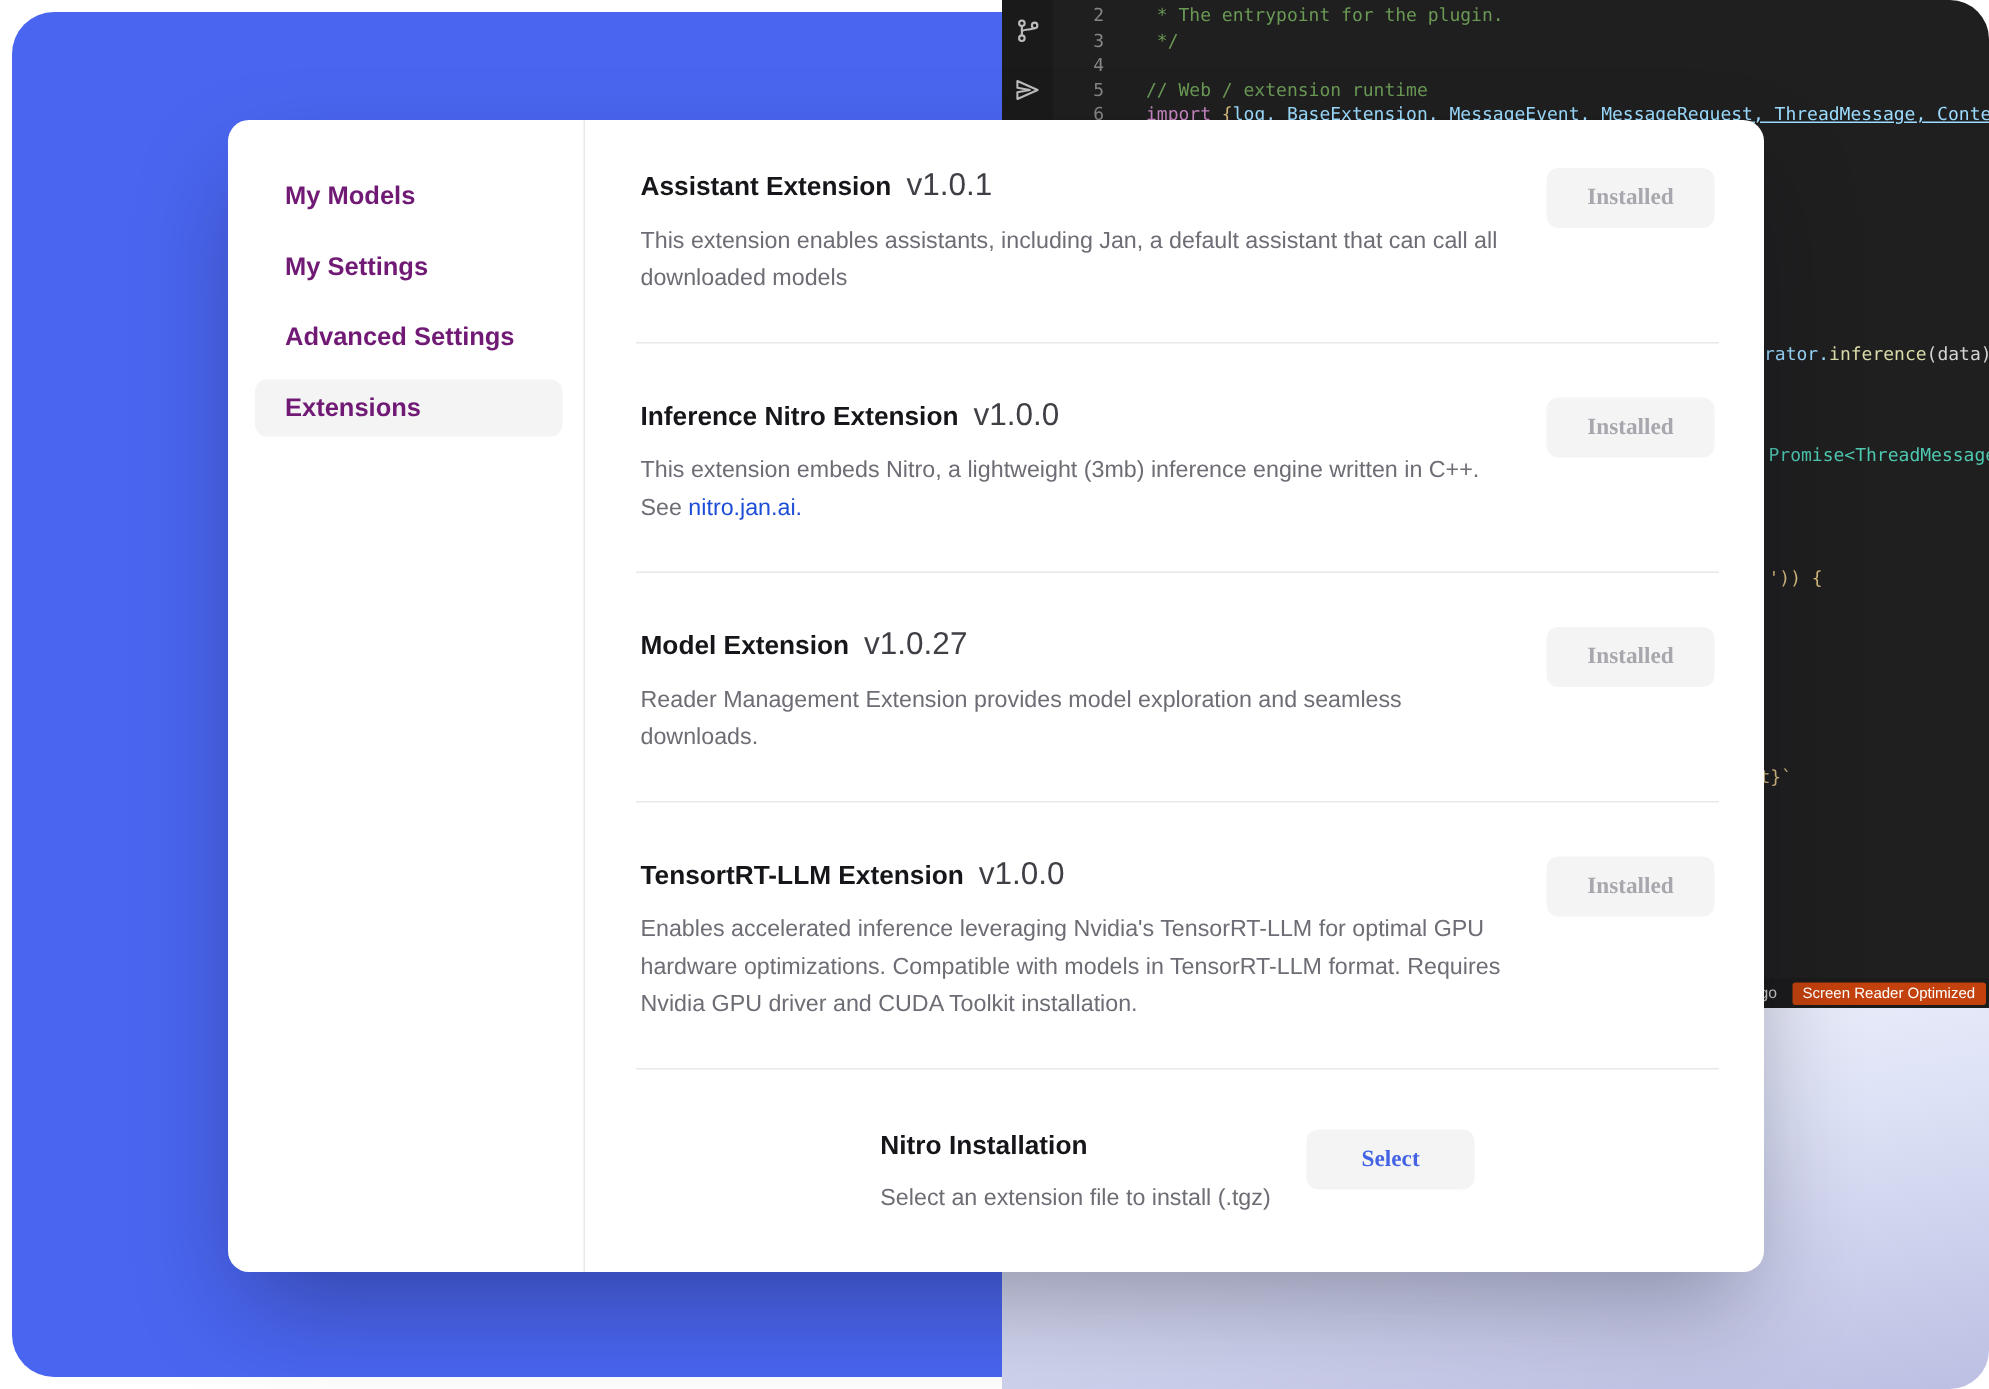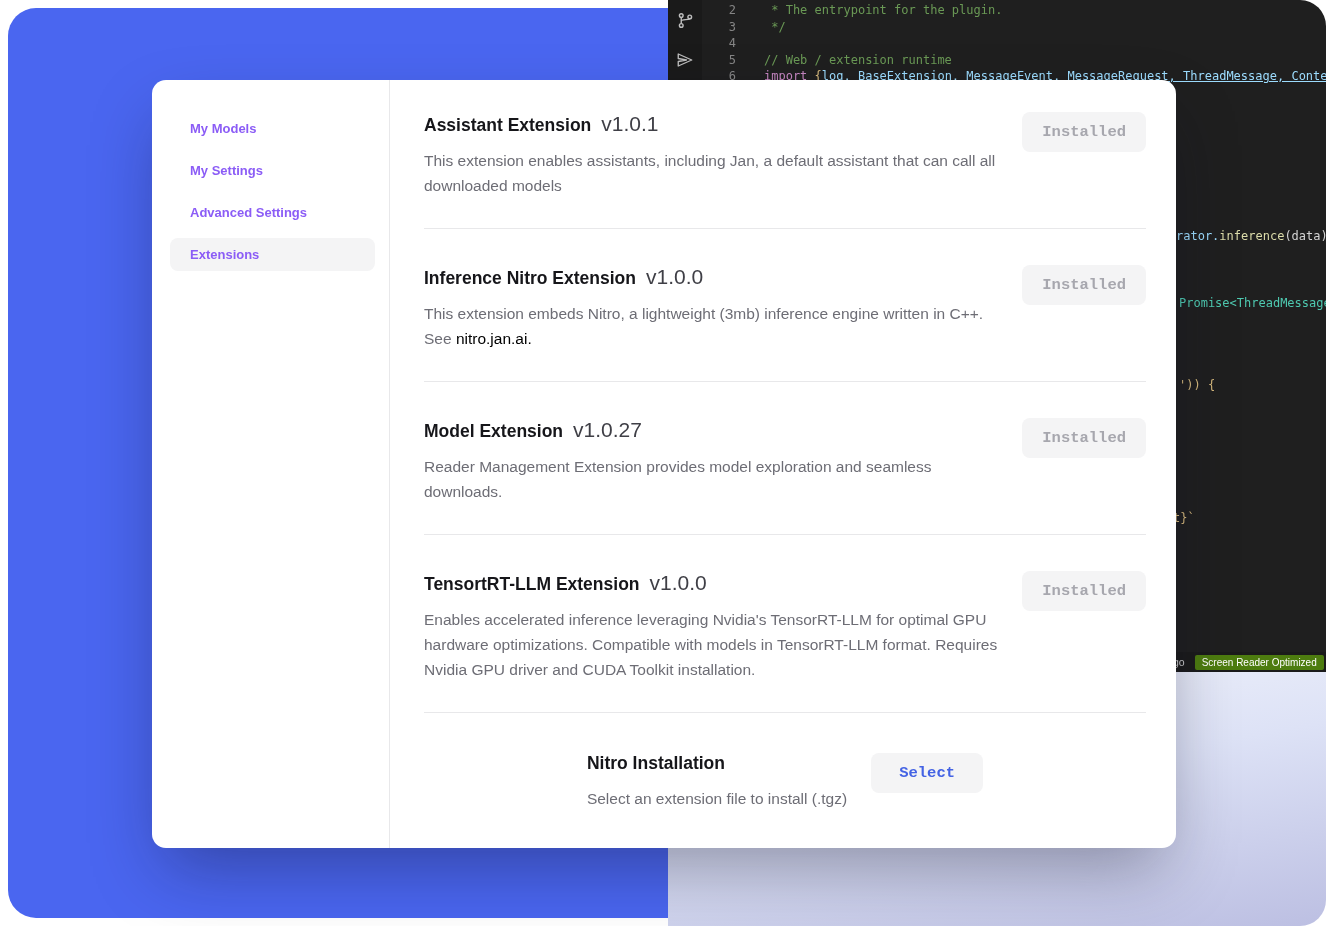--- a/index.html
+++ b/index.html
@@ -70,21 +70,21 @@
 
   .statusbar {
     position: absolute; left: 0; bottom: 0;
     width: 100%; height: 20px;
     background: #1B1B1B;
     display: flex; align-items: center;
     padding-left: 505px; gap: 10px;
     font-size: 10.5px; color: #CCCCCC;
   }
   .sb-item {
-    background: #4d7c0f; color: #FFFFFF;
+    background: #c2410c; color: #FFFFFF;
     font-size: 10px; padding: 2px 7px;
     border-radius: 2px; white-space: nowrap;
   }
 
   .gradient-panel {
     width: 658px; height: 254px;
     background: linear-gradient(170deg, #F3F5FC 0%, #DDE2F6 45%, #BCBFE2 100%);
   }
 
   
@@ -99,21 +99,21 @@
     z-index: 10;
   }
   .sidebar {
     width: 238px; flex: none;
     border-right: 1px solid #E8E8EA;
     padding: 32px 14px 0 18px;
   }
   .nav-item {
     padding: 9px 20px; margin-bottom: 9px;
     border-radius: 8px;
-    font-size: 13px; font-weight: 600; color: #8b5cf6;
+    font-size: 17px; font-weight: 600; color: #701a75;
     cursor: pointer; white-space: nowrap;
   }
   .nav-item.active { background: #F4F4F5; }
 
   .content {
     flex: 1;
     padding: 32px 30px 0 34px;
   }
   .ext-row {
     display: flex; justify-content: center; align-items: flex-start;
@@ -121,28 +121,28 @@
     padding: 36px 0 30px;
     border-bottom: 1px solid #E8E8EA;
   }
   .ext-row:first-child { padding-top: 0; }
   .ext-row.last { border-bottom: none; padding: 40px 0 0; }
   .row-left { max-width: 580px; }
   .title-line { display: flex; align-items: baseline; gap: 10px; }
   .ext-title { font-size: 17.5px; font-weight: 700; color: #16161A; }
   .ext-version { font-size: 21px; font-weight: 400; color: #3F3F46; }
   .ext-desc { margin-top: 12px; font-size: 15.5px; line-height: 25px; color: #6D6D75; }
-  .ext-link { color: #000000; cursor: pointer; }
+  .ext-link { color: #1d4ed8; cursor: pointer; }
   .btn {
     flex: none;
     min-width: 112px; height: 40px;
     display: inline-flex; align-items: center; justify-content: center;
     padding: 0 20px;
     background: #F4F4F5; border: none; border-radius: 8px;
-    font-family: Liberation Mono, monospace;
+    font-family: Liberation Serif, serif;
     font-size: 15.5px; font-weight: 600; color: #A7A7AE;
   }
   .btn.select { color: #4463E4; font-weight: 700; cursor: pointer; }
 </style>
 </head>
 <body>
 
 <div class="stage">
 
   <div class="blue-panel"></div>

